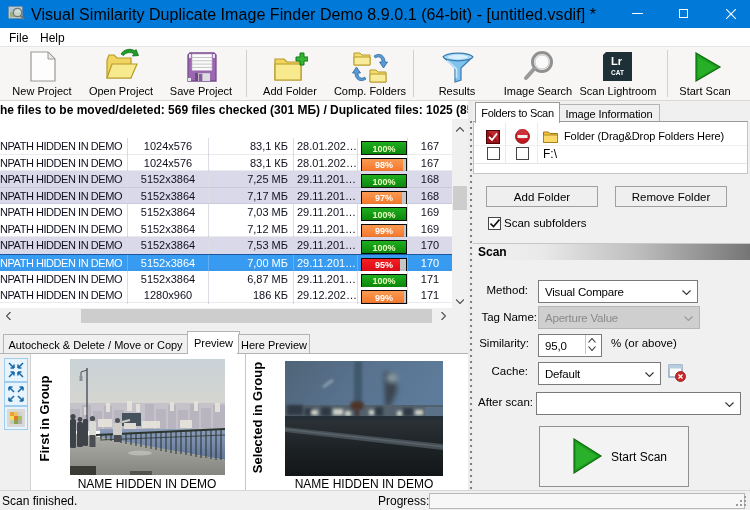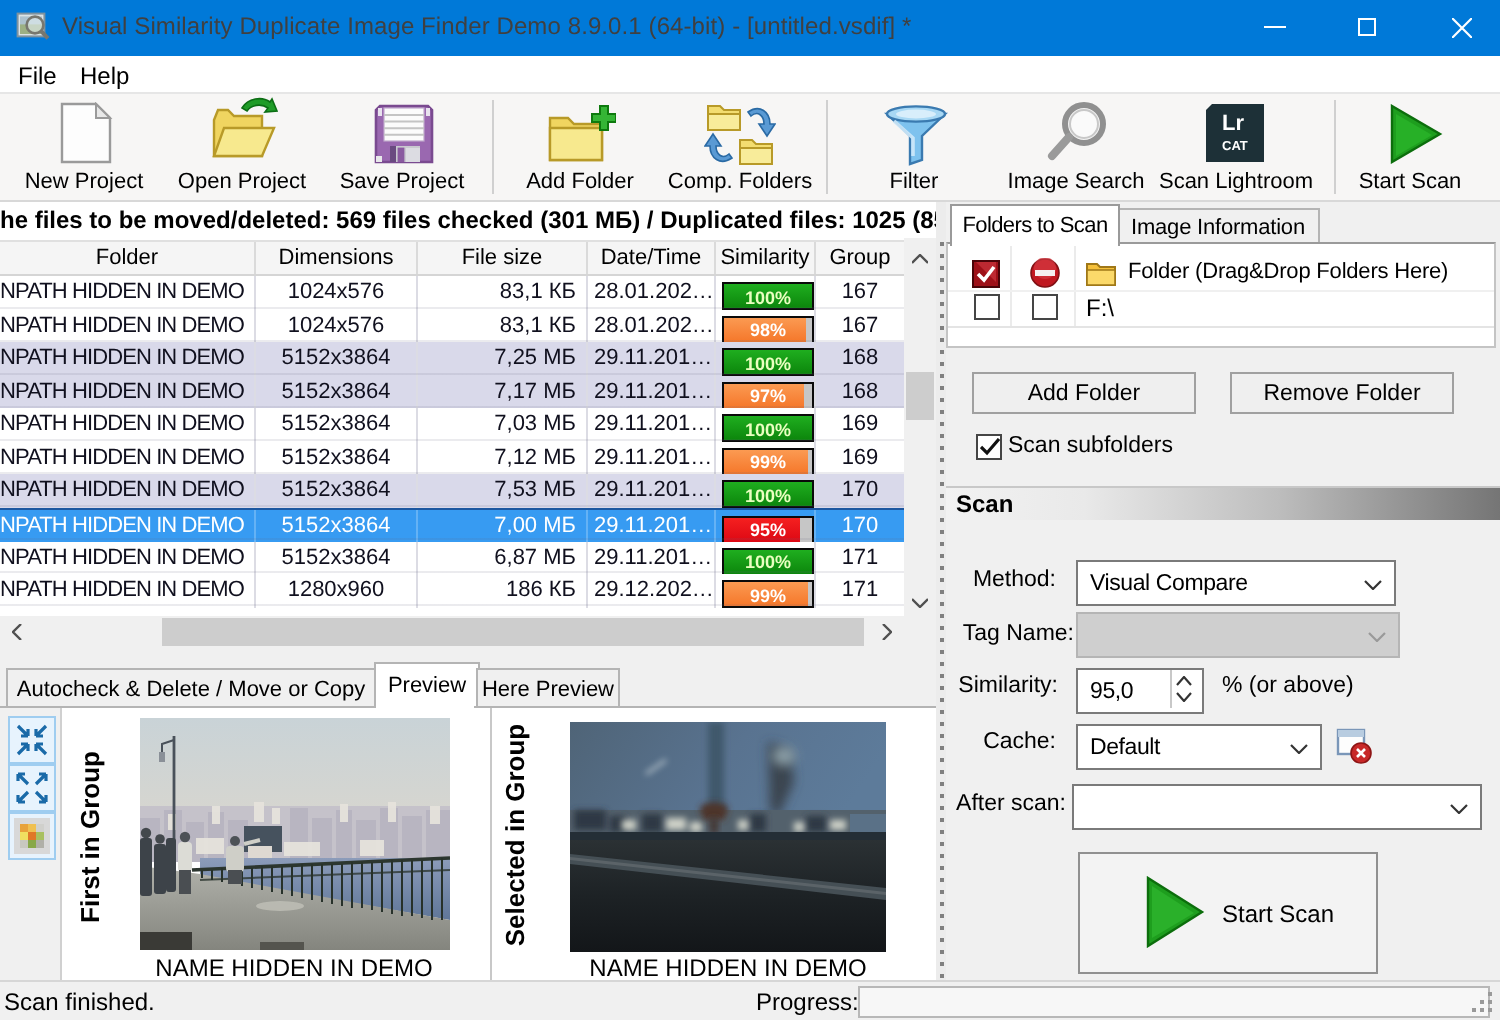--- a/index.html
+++ b/index.html
@@ -32,21 +32,21 @@
 <div id="win">
 
 <div class="abs" style="left:0;top:0;width:750px;height:28px;background:#0079d8;"></div>
 <svg class="abs" style="left:8px;top:5px" width="17" height="17" viewBox="0 0 17 17">
  <rect x="0.8" y="1.8" width="13.4" height="11.4" fill="#dce4e6" stroke="#7e929e" stroke-width="1"></rect>
  <rect x="2" y="3.2" width="11" height="4.6" fill="#adc2ce"></rect>
  <rect x="2" y="7.2" width="11" height="4.8" fill="#9cb084"></rect>
  <circle cx="9.5" cy="7.5" r="4.2" fill="rgba(228,238,240,.6)" stroke="#77776f" stroke-width="1.3"></circle>
  <line x1="12.6" y1="10.6" x2="16" y2="14.2" stroke="#77776f" stroke-width="2"></line>
 </svg>
-<div class="lbl" style="left:31px;top:6px;font-size:12px;letter-spacing:0.05px;color:#404040;">Visual Similarity Duplicate Image Finder Demo 8.9.0.1 (64-bit) - [untitled.vsdif] *</div>
+<div class="lbl" style="left:31px;top:6px;font-size:16px;letter-spacing:0.05px;color:#000000;">Visual Similarity Duplicate Image Finder Demo 8.9.0.1 (64-bit) - [untitled.vsdif] *</div>
 <div class="abs" style="left:632px;top:13px;width:11px;height:1px;background:#fff;"></div>
 <div class="abs" style="left:679px;top:9px;width:9px;height:9px;border:1px solid #fff;"></div>
 <svg class="abs" style="left:726px;top:9px" width="10" height="10" viewBox="0 0 10 10">
       <path d="M0 0 L10 10 M10 0 L0 10" stroke="#fff" stroke-width="1.1"></path>
     </svg>
 
 <div class="abs" style="left:0;top:28px;width:750px;height:18px;background:#ffffff;"></div>
 <div class="lbl" style="left:9px;top:31px;font-size:12px;color:#000;">File</div>
 <div class="lbl" style="left:40px;top:31px;font-size:12px;color:#000;">Help</div>
 
@@ -114,42 +114,34 @@
 <svg class="abs" style="left:692px;top:52px" width="30" height="30" viewBox="0 0 30 30">
  <path d="M4 1 L28 15 L4 29 Z" fill="#1e9e1e" stroke="#0c6e0c" stroke-width="1.2"></path>
  <path d="M6 5 L24 15.5 L6 26 Z" fill="#27b027"></path>
 </svg>
 </div>
 <div class="lbl" style="left:42px;top:85px;font-size:11px;transform:translateX(-50%);">New Project</div>
 <div class="lbl" style="left:121px;top:85px;font-size:11px;transform:translateX(-50%);">Open Project</div>
 <div class="lbl" style="left:201px;top:85px;font-size:11px;transform:translateX(-50%);text-align:right;">Save Project</div>
 <div class="lbl" style="left:290px;top:85px;font-size:11px;transform:translateX(-50%);">Add Folder</div>
 <div class="lbl" style="left:370px;top:85px;font-size:11px;transform:translateX(-50%);">Comp. Folders</div>
-<div class="lbl" style="left:457px;top:85px;font-size:11px;transform:translateX(-50%);">Filter</div>
+<div class="lbl" style="left:457px;top:85px;font-size:11px;transform:translateX(-50%);">Results</div>
 <div class="lbl" style="left:538px;top:85px;font-size:11px;transform:translateX(-50%);">Image Search</div>
 <div class="lbl" style="left:618px;top:85px;font-size:11px;transform:translateX(-50%);">Scan Lightroom</div>
 <div class="lbl" style="left:705px;top:85px;font-size:11px;transform:translateX(-50%);">Start Scan</div>
 <div class="abs" style="left:246px;top:50px;width:1px;height:47px;background:#d0d0d0;"></div>
 <div class="abs" style="left:413px;top:50px;width:1px;height:47px;background:#d0d0d0;"></div>
 <div class="abs" style="left:667px;top:50px;width:1px;height:47px;background:#d0d0d0;"></div>
 
 <div class="abs" style="left:0;top:101px;width:468px;height:389px;background:#ffffff;"></div>
 
 <div class="abs" style="left:0;top:101px;width:468px;height:18px;background:#fff;overflow:hidden;">
 <div class="lbl" style="left:0px;top:2px;font-size:12px;font-weight:bold;color:#000;">he files to be moved/deleted: 569 files checked (301 МБ) / Duplicated files: 1025 (853 МБ)</div>
 </div>
 
-<div class="abs" style="left:0;top:120px;width:452px;height:18px;background:#f5f5f5;border-top:1px solid #e0e0e0;border-bottom:1px solid #d5d5d5;">
- <div class="hdrcell" style="left:0;width:128px;">Folder</div>
- <div class="hdrcell" style="left:128px;width:81px;">Dimensions</div>
- <div class="hdrcell" style="left:209px;width:85px;">File size</div>
- <div class="hdrcell" style="left:294px;width:64px;">Date/Time</div>
- <div class="hdrcell" style="left:358px;width:50px;">Similarity</div>
- <div class="hdrcell" style="left:408px;width:44px;border-right:none;">Group</div>
-</div>
 
 <div id="rows" class="abs" style="left:0;top:138px;width:452px;height:167px;">
  <div class="row" style="top:0px;background:#fff;">
   <div class="cell c-folder">NPATH HIDDEN IN DEMO</div>
         <div class="cell c-dim">1024x576</div>
         <div class="cell c-size">83,1 КБ</div>
         <div class="cell c-date">28.01.202…</div>
         <div class="cell c-sim">
           <span class="badge">
             <span class="bfill" style="width:44px;background:linear-gradient(#1fae1f,#0c860c);"></span>
@@ -552,20 +544,21 @@
 <div class="lbl" style="left:528px;top:284px;font-size:11.5px;transform:translateX(-100%);">Method:</div>
 <div class="combo" style="left:538px;top:280px;width:158px;height:21px;">
         <span class="ct">Visual Compare</span>
  <svg class="chev" viewBox="0 0 9 5">
           <path d="M0.5 0.5 L4.5 4.5 L8.5 0.5" fill="none" stroke="#333" stroke-width="1.1"></path>
         </svg>
       </div>
 
 <div class="lbl" style="left:537px;top:311px;font-size:11.5px;transform:translateX(-100%);">Tag Name:</div>
 <div class="combo" style="left:538px;top:306px;width:160px;height:21px;background:#cfcfcf;border-color:#b5b5b5;color:#8a8a8a;">
+        <span class="ct">Aperture Value</span>
  <svg class="chev" viewBox="0 0 9 5">
           <path d="M0.5 0.5 L4.5 4.5 L8.5 0.5" fill="none" stroke="#999" stroke-width="1.1"></path>
         </svg>
       </div>
 
 <div class="lbl" style="left:529px;top:337px;font-size:11.5px;transform:translateX(-100%);">Similarity:</div>
 <div class="combo" style="left:538px;top:334px;width:62px;height:21px;">
         <span class="ct">95,0</span>
       </div>
 <div class="abs" style="left:585px;top:335px;width:14px;height:19px;border-left:1px solid #c8c8c8;"></div>

